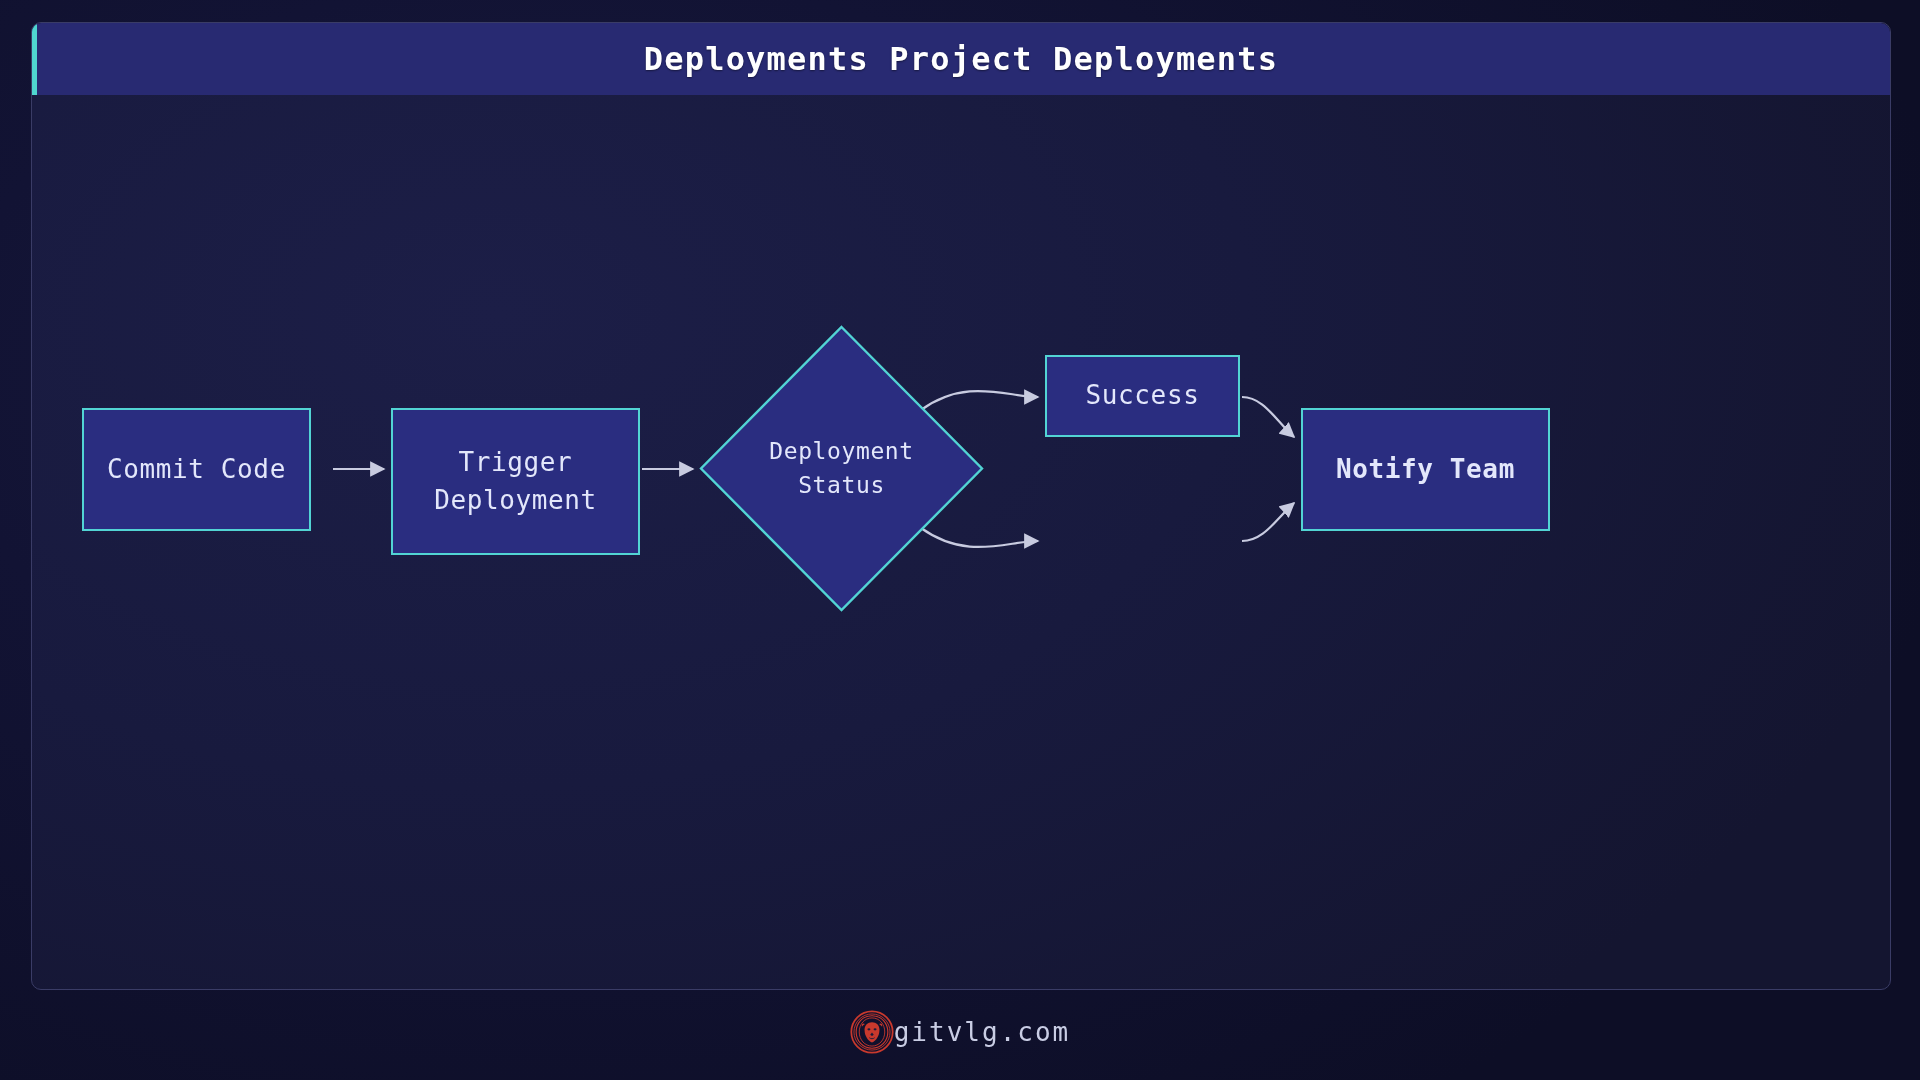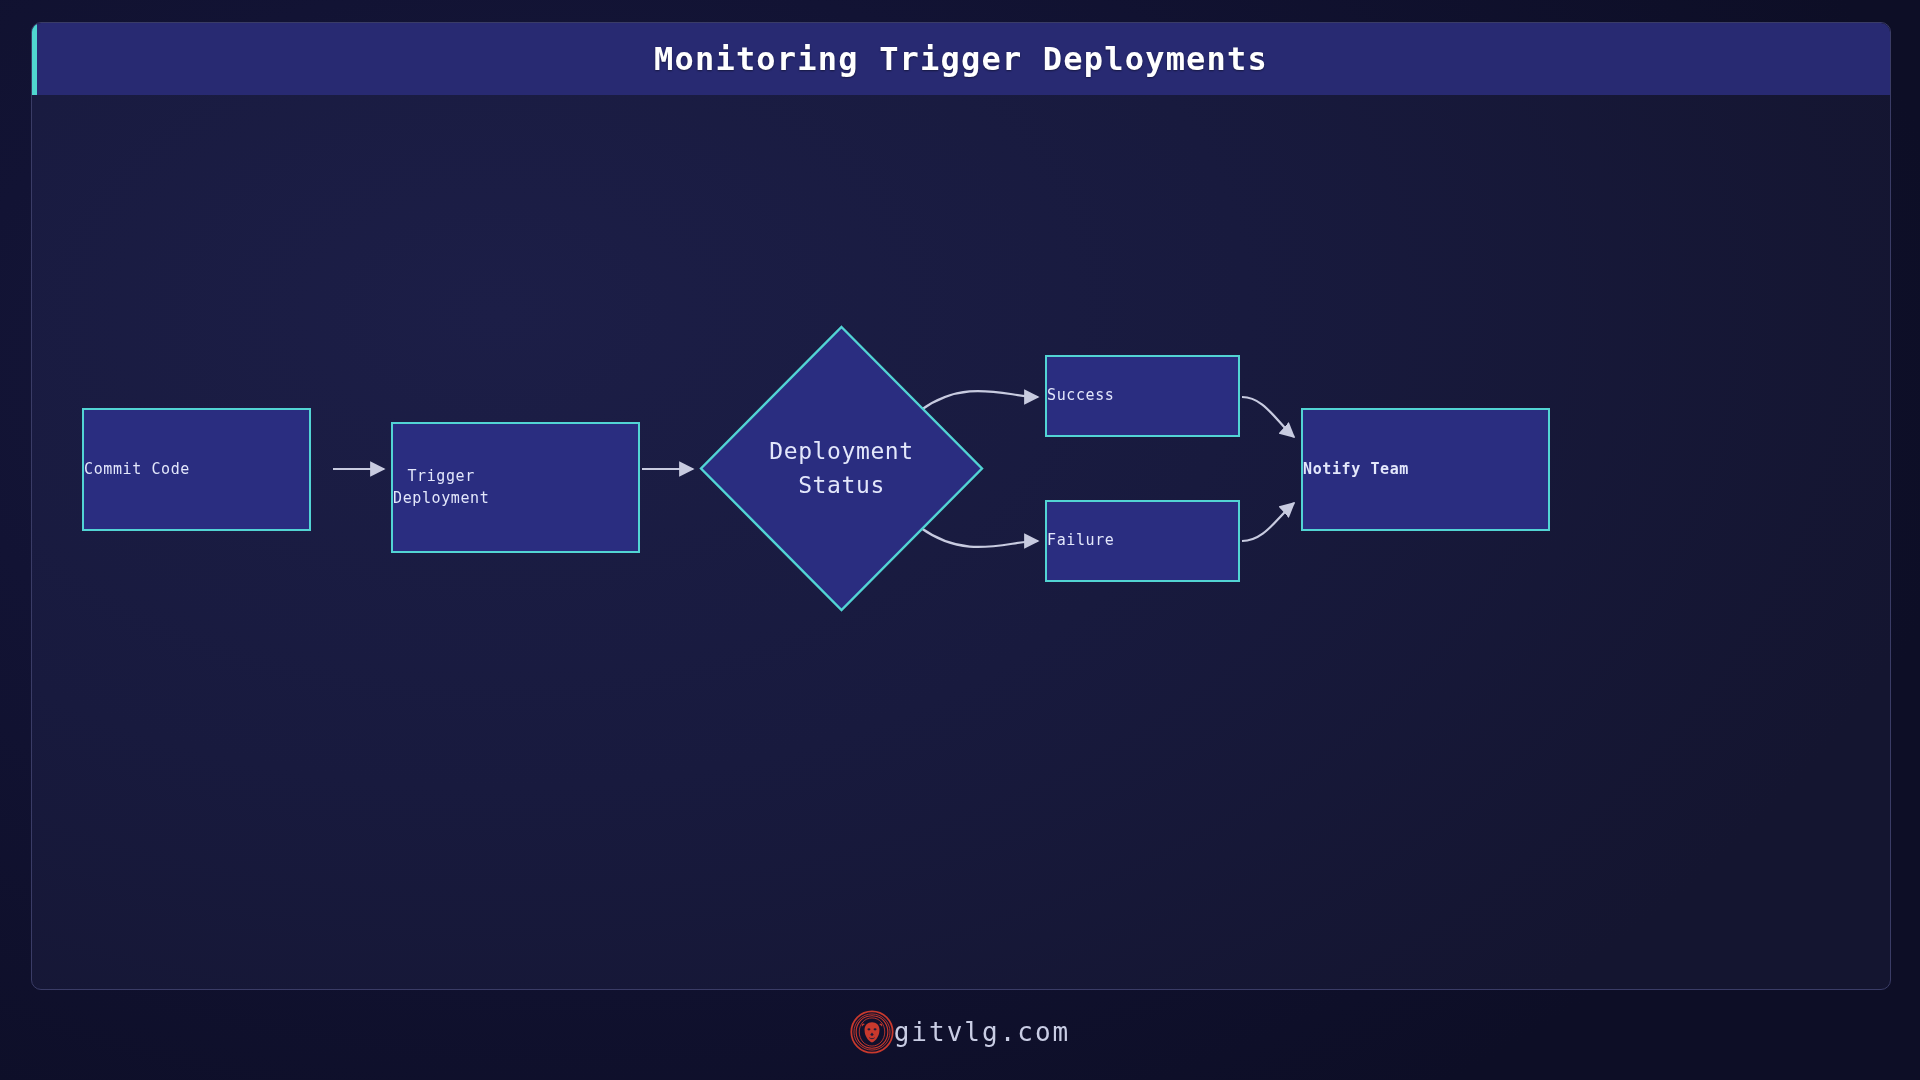--- a/index.html
+++ b/index.html
@@ -70,24 +70,24 @@
     pointer-events: none;
   }
 
   
   .node {
     position: absolute;
     background: #2a2d80;
     border: 2px solid #52d4d4;
     display: flex;
     align-items: center;
-    justify-content: flex-start;
+    justify-content: center;
     text-align: center;
     color: #e3e7fb;
-    font-size: 15px;
+    font-size: 26px;
     line-height: 1.45;
     letter-spacing: .6px;
     white-space: pre-line;
     z-index: 2;
   }
 
   
   .diamond-wrap {
     position: absolute;
     z-index: 2;
@@ -128,21 +128,21 @@
     color: #c9cde4;
   }
 </style>
 </head>
 <body>
 
 <div id="card">
 
   <div id="header">
     <div id="header-accent"></div>
-    <div id="header-title">Monitoring Trigger Deployments</div>
+    <div id="header-title">Deployments Project Deployments</div>
   </div>
 
   <div id="canvas">
 
     <svg id="edges" viewBox="0 0 1860 896" xmlns="http://www.w3.org/2000/svg">
       <defs>
         <marker id="ah" viewBox="0 0 10 10" refX="9" refY="5" markerWidth="7" markerHeight="7" orient="auto-start-reverse">
           <path d="M 0 0 L 10 5 L 0 10 z" fill="#c8cbe0"></path>
         </marker>
       </defs>
@@ -159,40 +159,37 @@
         <path d="M 1210 302 C 1232 302 1244 326 1262 342"></path>
 
         <path d="M 1210 446 C 1232 446 1244 424 1262 408"></path>
       </g>
     </svg>
 
     <div class="node" style="left:50px; top:313px; width:229px; height:123px;">
       <span>Commit Code</span>
     </div>
 
-    <div class="node" style="left:359px; top:327px; width:249px; height:131px;">
+    <div class="node" style="left:359px; top:313px; width:249px; height:147px;">
       <span>Trigger
 Deployment</span>
     </div>
 
     <div class="diamond-wrap" style="left:666px; top:229px; width:287px; height:289px;">
       <svg class="diamond-shape" viewBox="0 0 287 289" xmlns="http://www.w3.org/2000/svg">
         <polygon points="143.5,3 284,144.5 143.5,286 3,144.5" fill="#2a2d80" stroke="#52d4d4" stroke-width="2.4"></polygon>
       </svg>
       <div class="diamond-label">Deployment
 Status</div>
     </div>
 
     <div class="node" style="left:1013px; top:260px; width:195px; height:82px;">
       <span>Success</span>
     </div>
 
-    <div class="node" style="left:1013px; top:405px; width:195px; height:82px;">
-      <span>Failure</span>
-    </div>
 
     <div class="node" style="left:1269px; top:313px; width:249px; height:123px;font-weight:bold;">
       <span>Notify Team</span>
     </div>
 
   </div>
 </div>
 
 <div id="footer">
   <svg id="footer-logo" viewBox="0 0 100 100" xmlns="http://www.w3.org/2000/svg">

